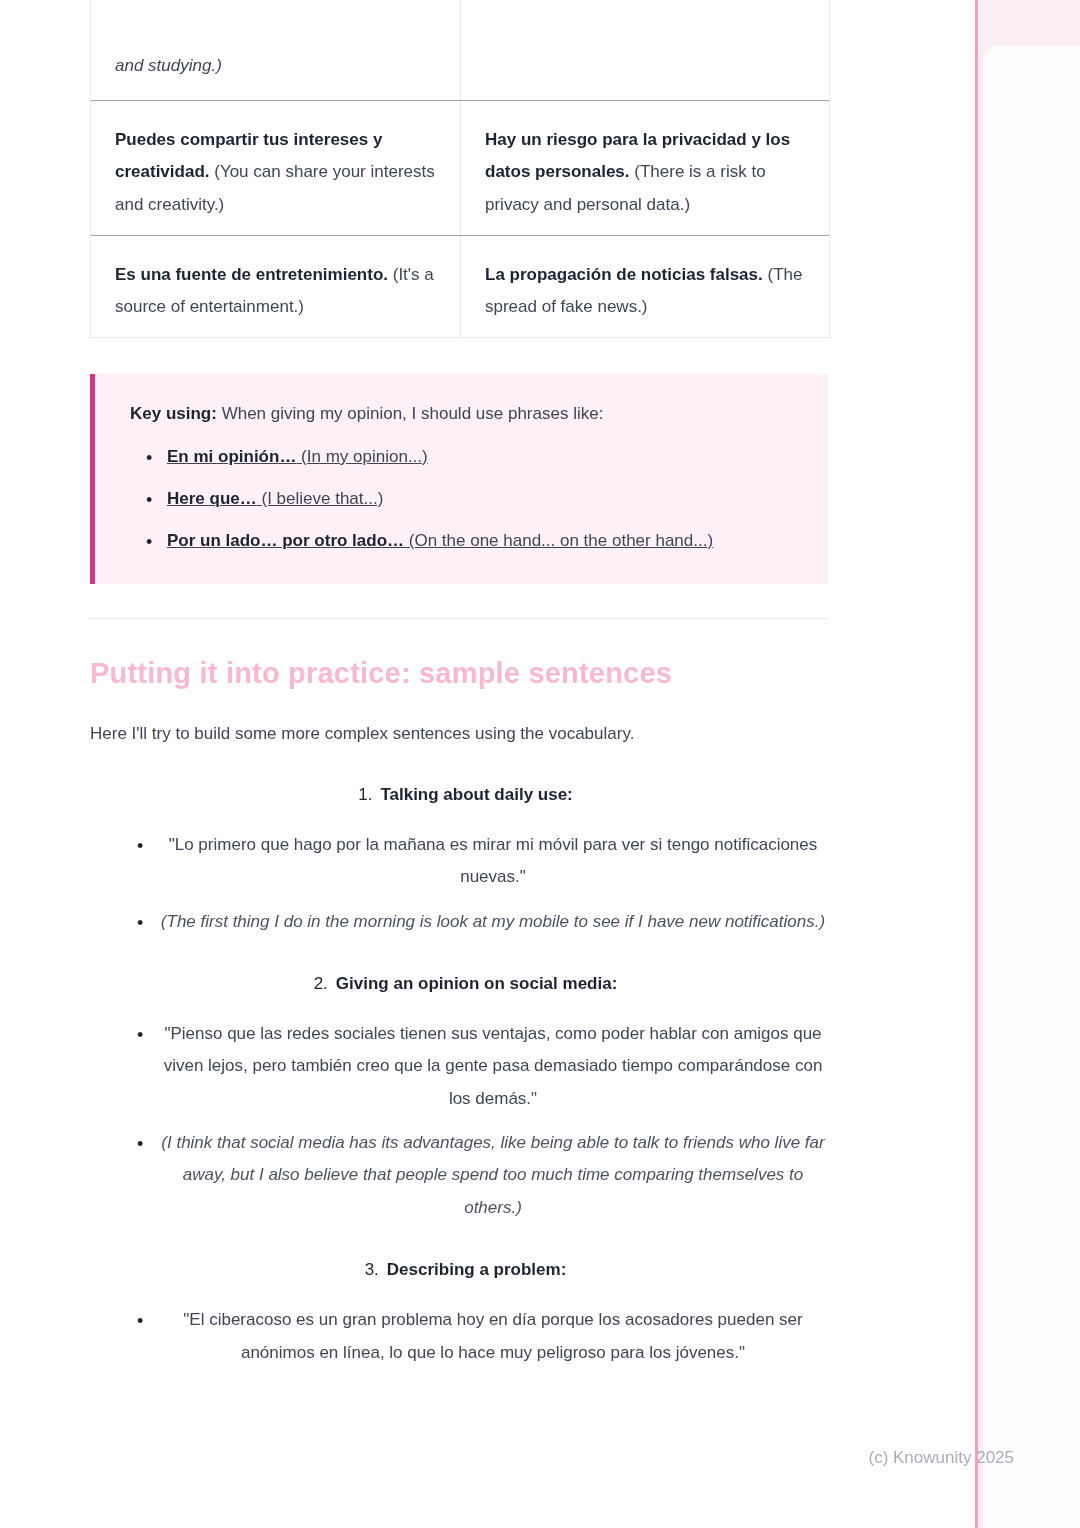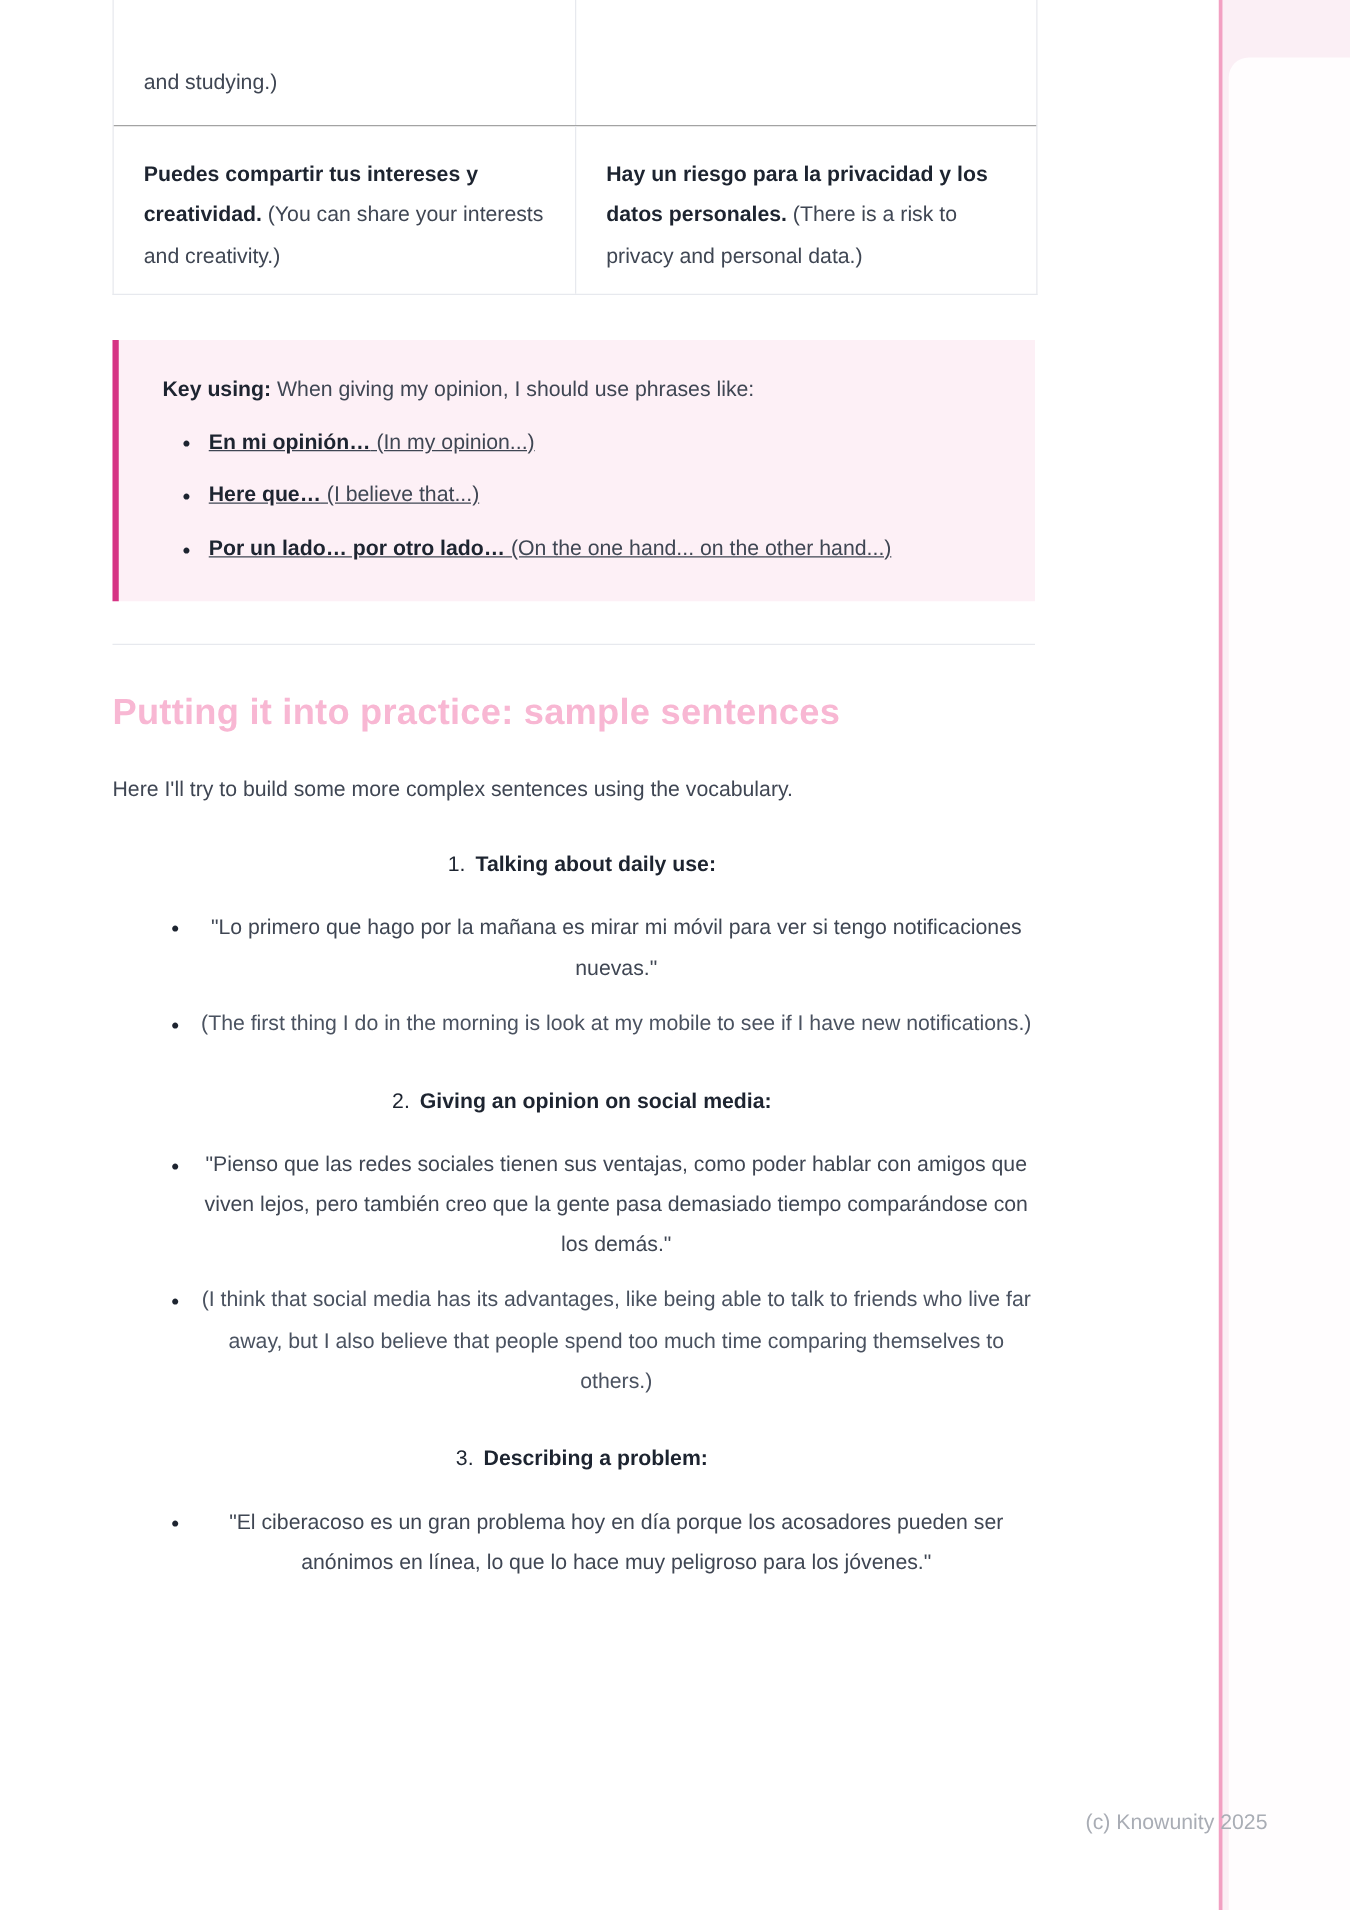--- a/index.html
+++ b/index.html
@@ -44,21 +44,21 @@
     width: 100%;
     border: 1px solid #e7e9ee;
     border-top: none;
     background: #ffffff;
   }
   .vrow { display: grid; grid-template-columns: 1fr 1fr; }
   .vrow + .vrow { border-top: 1px solid #a3a3a3; }
   .vcell { padding: 23px 24px 14px 24px; }
   .vcell + .vcell { border-left: 1px solid #e7e9ee; }
   .vrow.first { height: 100px; overflow: hidden; }
-  .vrow.first .vcell { padding-top: 50px; }
+  .vrow.first .vcell { padding-top: 50px; font-style: italic; }
 
   
   .callout {
     margin-top: 36px;
     background: #fdf0f6;
     border-left: 5px solid #d63384;
     padding: 24px 30px 26px 35px;
   }
   .callout ul { list-style: none; margin: 6px 0 0 0; padding: 0 0 0 16px; }
   .callout li { position: relative; padding-left: 21px; margin-top: 10px; text-decoration: underline; }
@@ -85,21 +85,21 @@
   .pitem:first-child { margin-top: 0; }
   .pitem-head { color: #1d2430; }
   .pitem-head .pnum { display: inline-block; margin-right: 8px; color: #1d2430; }
   .pbullets { list-style: none; margin: 18px 0 0 0; padding: 0 0 0 34px; }
   .pbullets li { position: relative; padding-left: 21px; margin-top: 12px; }
   .pbullets li::before {
     content: "\2022";
     position: absolute; left: 0; top: 0;
     color: #1d2430; font-size: 18px;
   }
-  .translation { color: #4a5260; margin-top: 20px; }
+  .translation { font-style: italic; color: #4a5260; margin-top: 20px; }
 
   .copyright {
     position: absolute;
     right: 66px; bottom: 58px;
     font-size: 17px;
     line-height: 1.4;
     color: #a9adb5;
     z-index: 5;
     white-space: nowrap;
   }
@@ -122,20 +122,28 @@
       <div class="vcell">
         <span></span>
       </div>
     </div>
     <div class="vrow">
       <div class="vcell">
         <strong>Puedes compartir tus intereses y creatividad.</strong><span> (You can share your interests and creativity.)</span>
       </div>
       <div class="vcell">
         <strong>Hay un riesgo para la privacidad y los datos personales.</strong><span> (There is a risk to privacy and personal data.)</span>
+      </div>
+    </div>
+    <div class="vrow">
+      <div class="vcell">
+        <strong>Es una fuente de entretenimiento.</strong><span> (It's a source of entertainment.)</span>
+      </div>
+      <div class="vcell">
+        <strong>La propagación de noticias falsas.</strong><span> (The spread of fake news.)</span>
       </div>
     </div>
   </div>
 
   <div class="callout">
     <div>
       <strong>Key using:</strong><span> When giving my opinion, I should use phrases like:</span>
     </div>
     <ul>
       <li>

